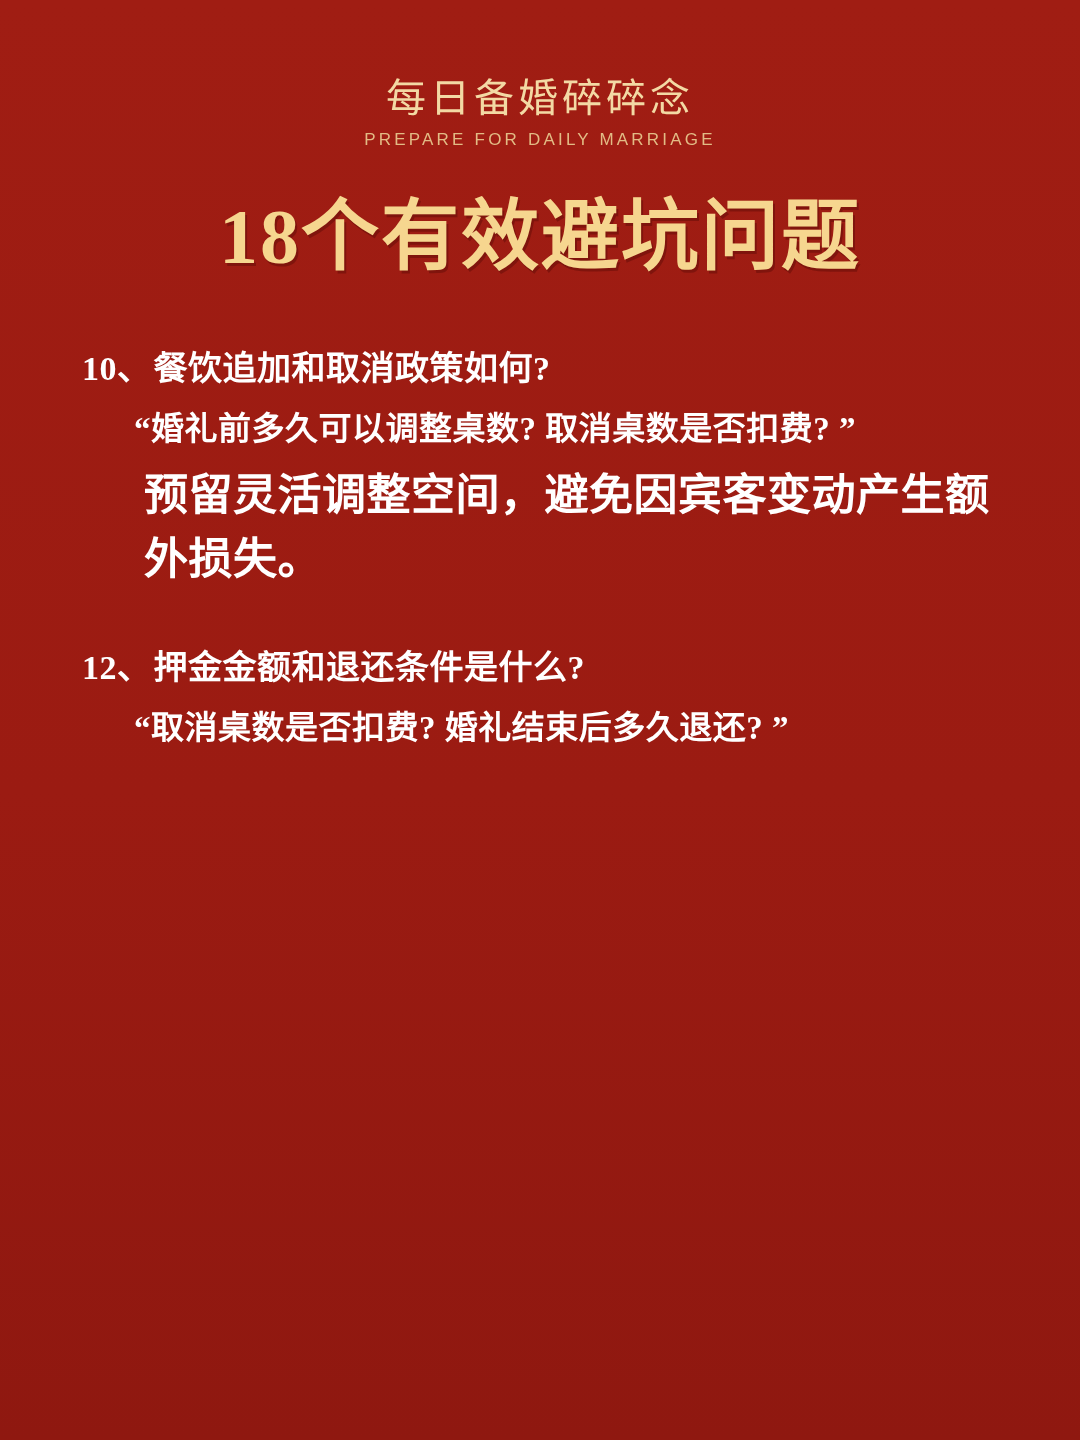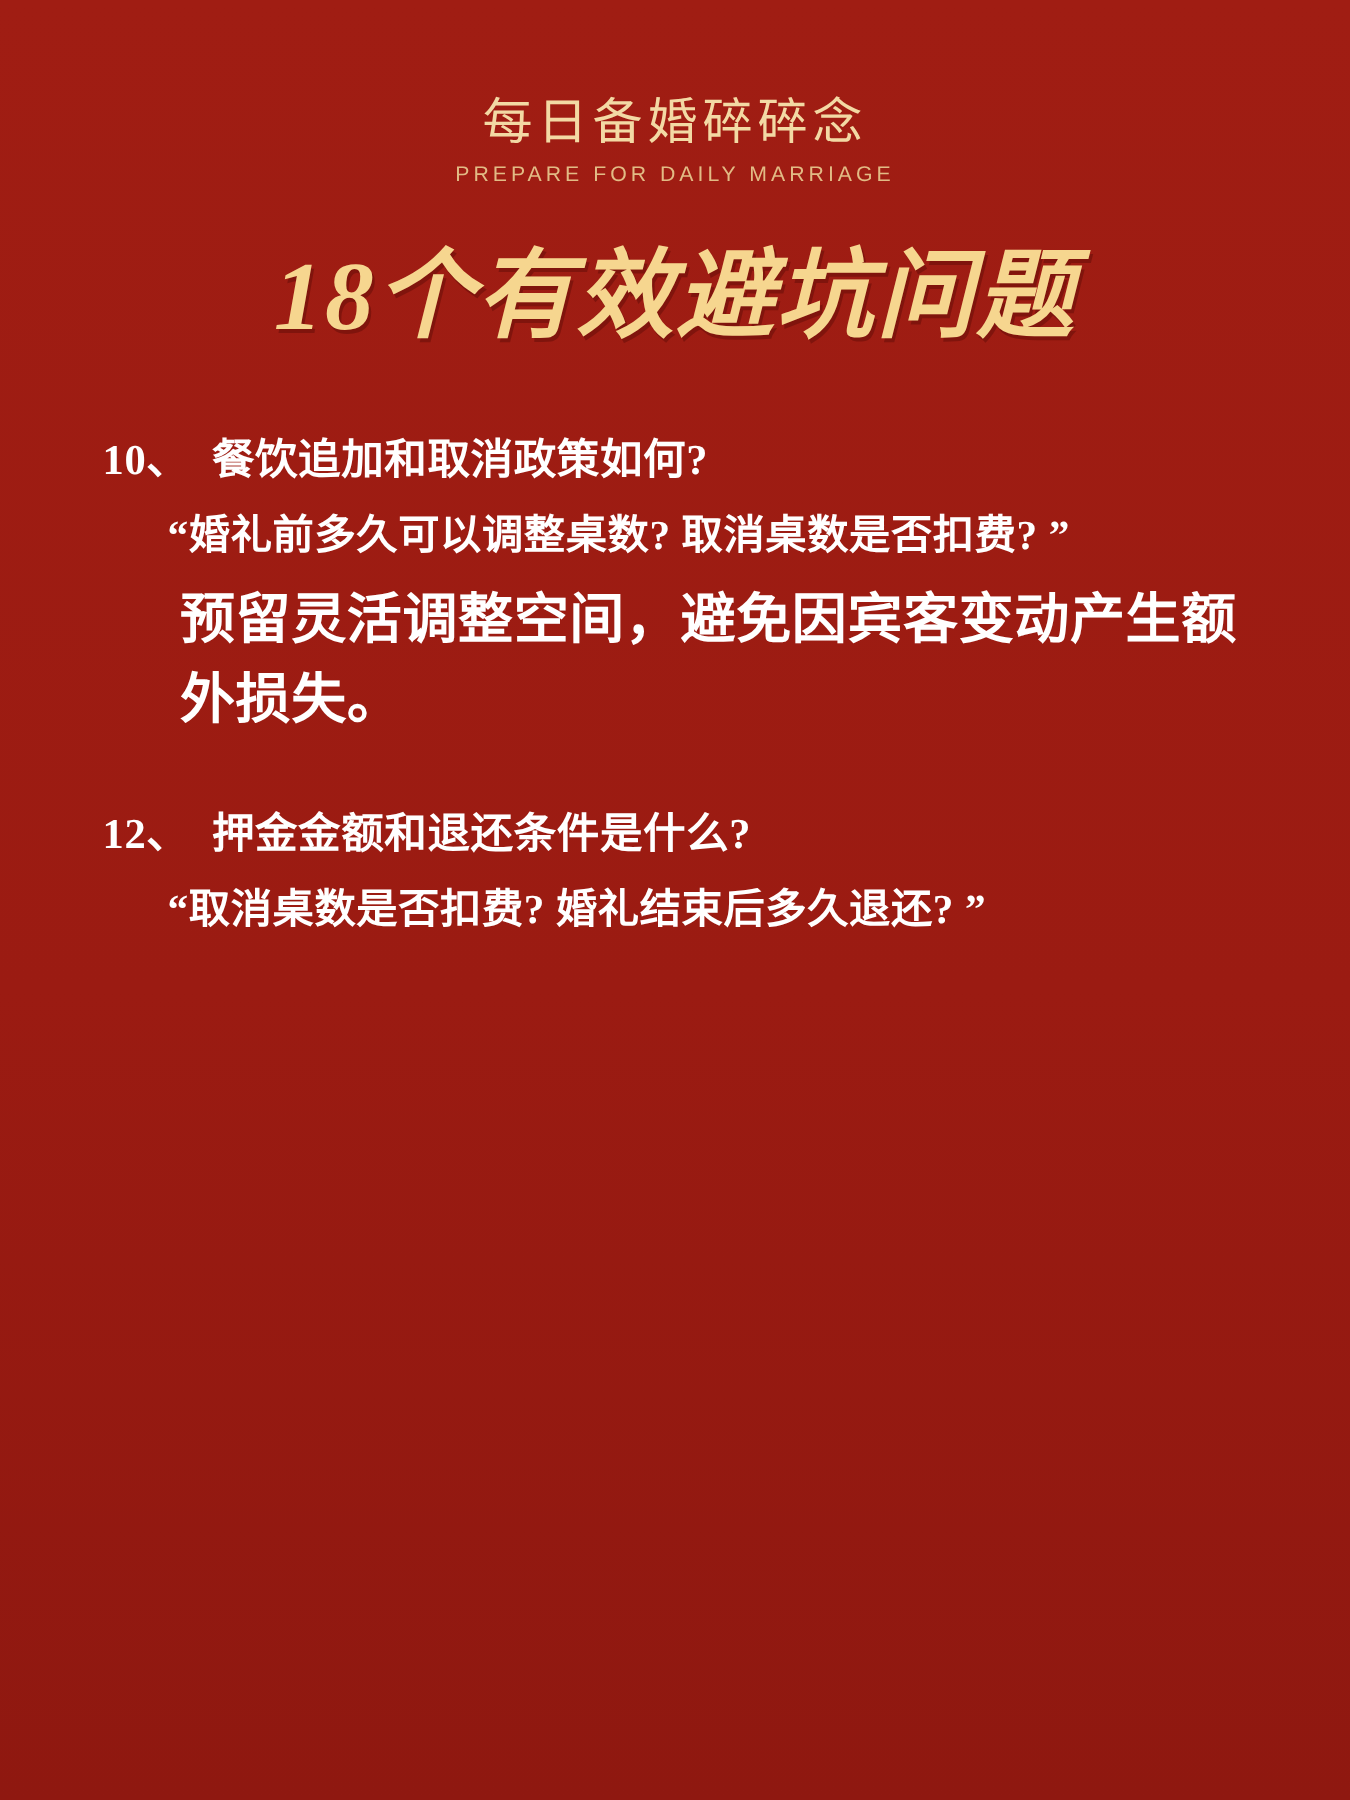--- a/index.html
+++ b/index.html
@@ -42,21 +42,20 @@
     letter-spacing: 3.2px;
     color: #e8c98f;
     margin-top: 8px;
     opacity: .92;
   }
 
   .main-title {
     text-align: center;
     margin-top: 44px;
     font-family: "Liberation Serif", "DejaVu Serif", serif;
-    font-style: italic;
     font-weight: bold;
     font-size: 78px;
     letter-spacing: 2px;
     color: #f6d68f;
     text-shadow: 2px 3px 0 rgba(90,10,6,.45);
     line-height: 1.1;
   }
 
   
   .list {
@@ -69,21 +68,20 @@
   .item:last-child { margin-bottom: 0; }
 
   .q-line {
     display: flex;
     align-items: baseline;
     color: #ffffff;
     font-weight: bold;
     font-size: 34px;
     line-height: 1.35;
     letter-spacing: 0.5px;
-    gap: 16px;
   }
   .q-num {
     flex: 0 0 auto;
     margin-right: 2px;
     white-space: nowrap;
   }
   .q-text {
     flex: 1 1 auto;
   }
   .quote {

